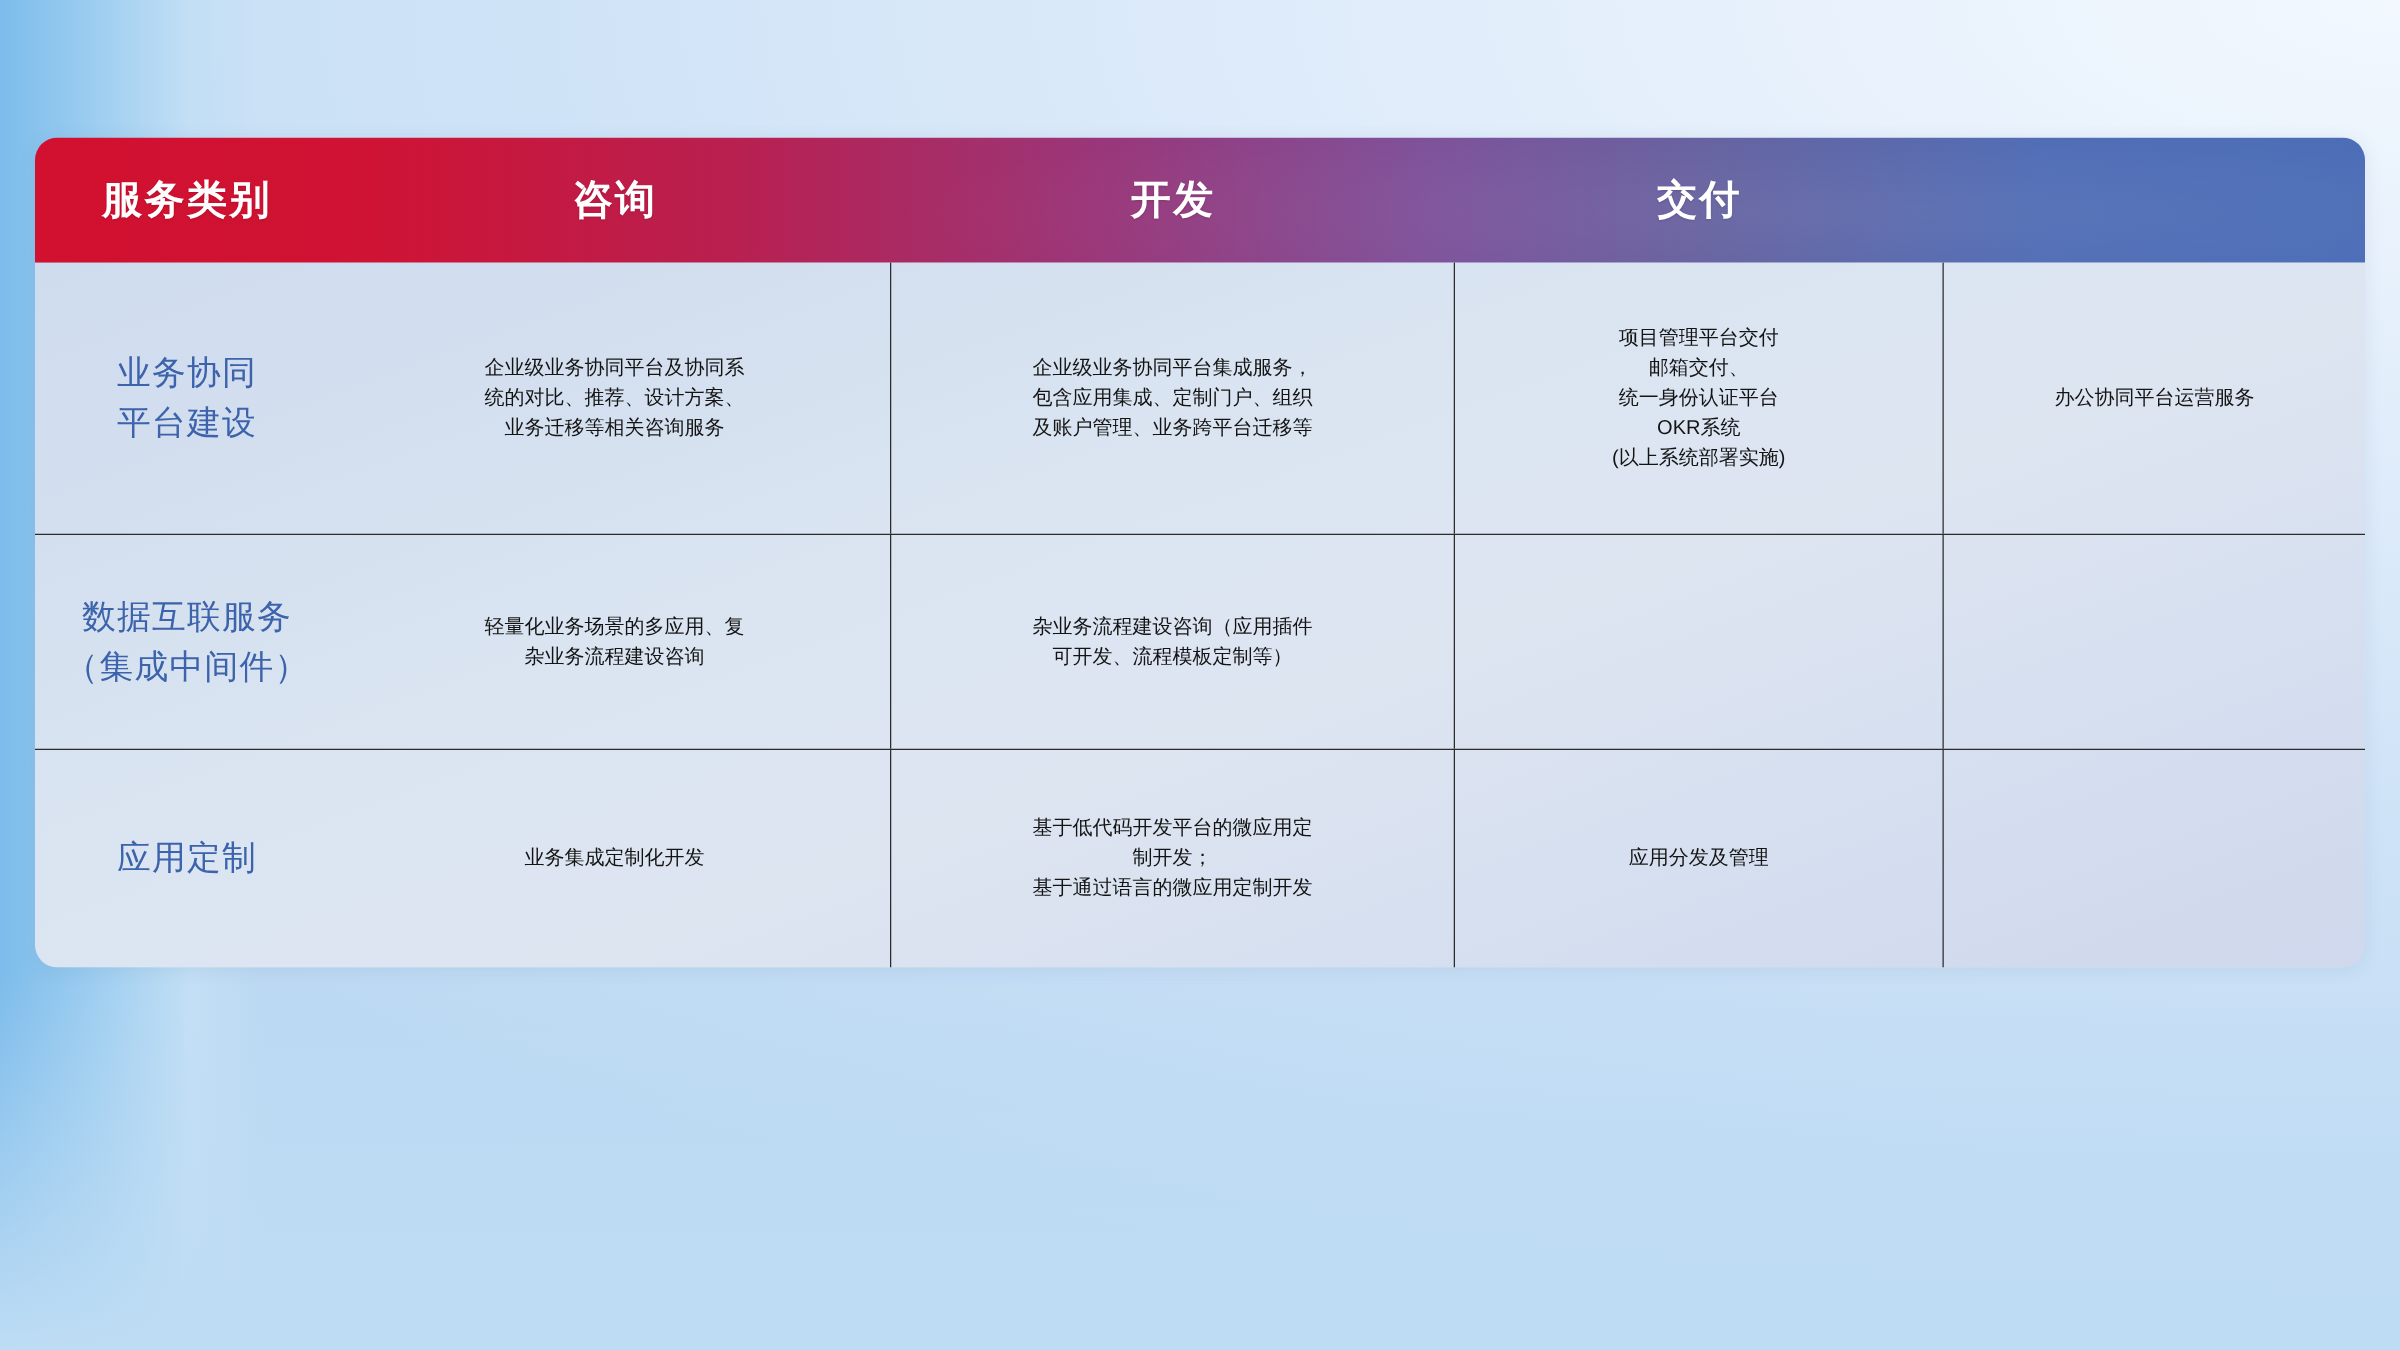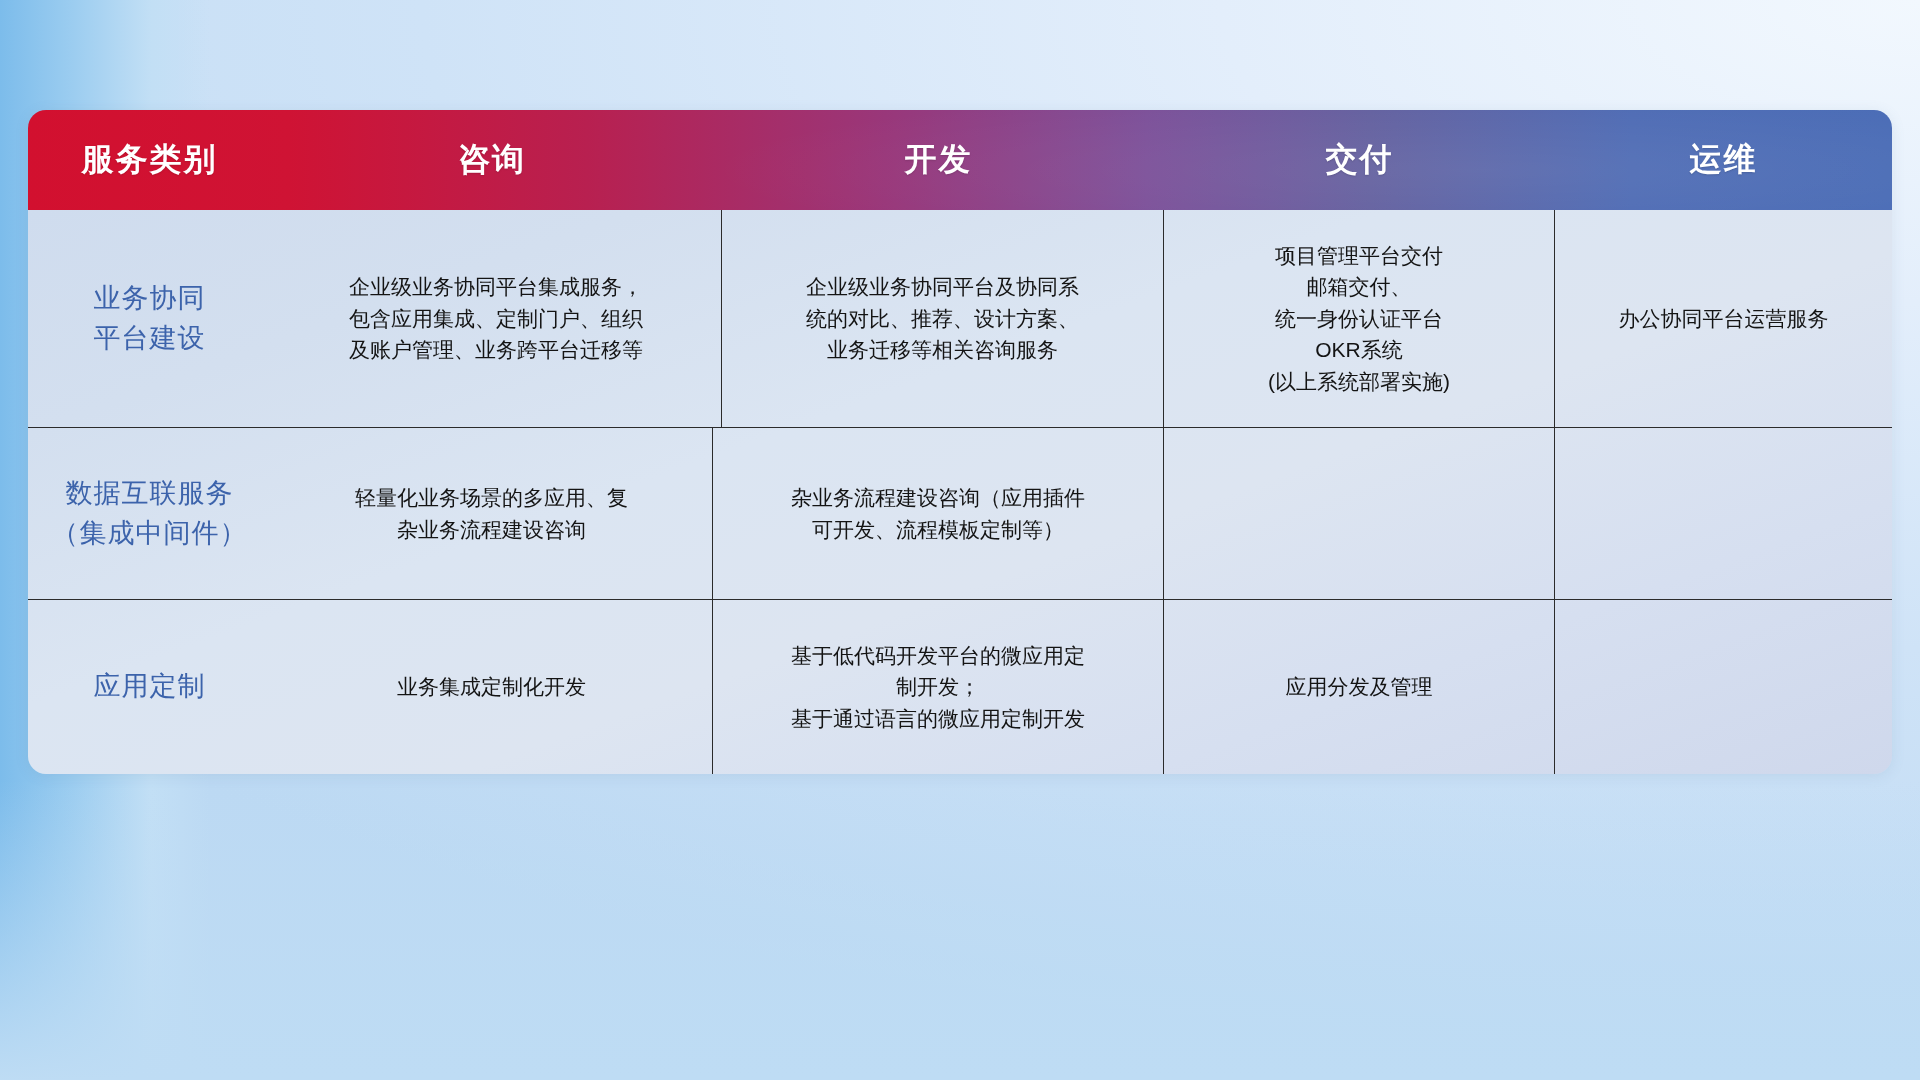--- a/index.html
+++ b/index.html
@@ -106,21 +106,21 @@
     border-bottom: 1.6px solid #2b2b2b;
   }
   .tr:last-child { border-bottom: none; }
 
   .td {
     display: flex;
     align-items: center;
     justify-content: center;
     text-align: center;
     padding: 8px 14px;
-    font-size: 21px;
+    font-size: 16px;
     line-height: 1.5;
     color: #141414;
     border-right: 1.6px solid #2b2b2b;
     white-space: pre-line;
   }
   .td:last-child { border-right: none; }
   .td.no-rule { border-right: none; }
 
   .td.cat {
     color: #3c63ab;
@@ -147,34 +147,33 @@
 
 <div id="page-bg"></div>
 
 <div id="service-table">
 
   <div class="thead">
     <div class="th c1">服务类别</div>
     <div class="th c2">咨询</div>
     <div class="th c3">开发</div>
     <div class="th c4">交付</div>
-    <div class="th c5">运维</div>
   </div>
 
   <div class="tbody">
 
     <div class="tr row-1">
       <div class="td cat c1 no-rule">业务协同
 平台建设</div>
+      <div class="td c2">企业级业务协同平台及协同系
+统的对比、推荐、设计方案、
+业务迁移等相关咨询服务</div>
       <div class="td c3">企业级业务协同平台集成服务，
 包含应用集成、定制门户、组织
 及账户管理、业务跨平台迁移等</div>
-      <div class="td c2">企业级业务协同平台及协同系
-统的对比、推荐、设计方案、
-业务迁移等相关咨询服务</div>
       <div class="td c4">项目管理平台交付
 邮箱交付、
 统一身份认证平台
 OKR系统
 (以上系统部署实施)</div>
       <div class="td c5">办公协同平台运营服务</div>
     </div>
 
     <div class="tr row-2">
       <div class="td cat c1 no-rule">数据互联服务

